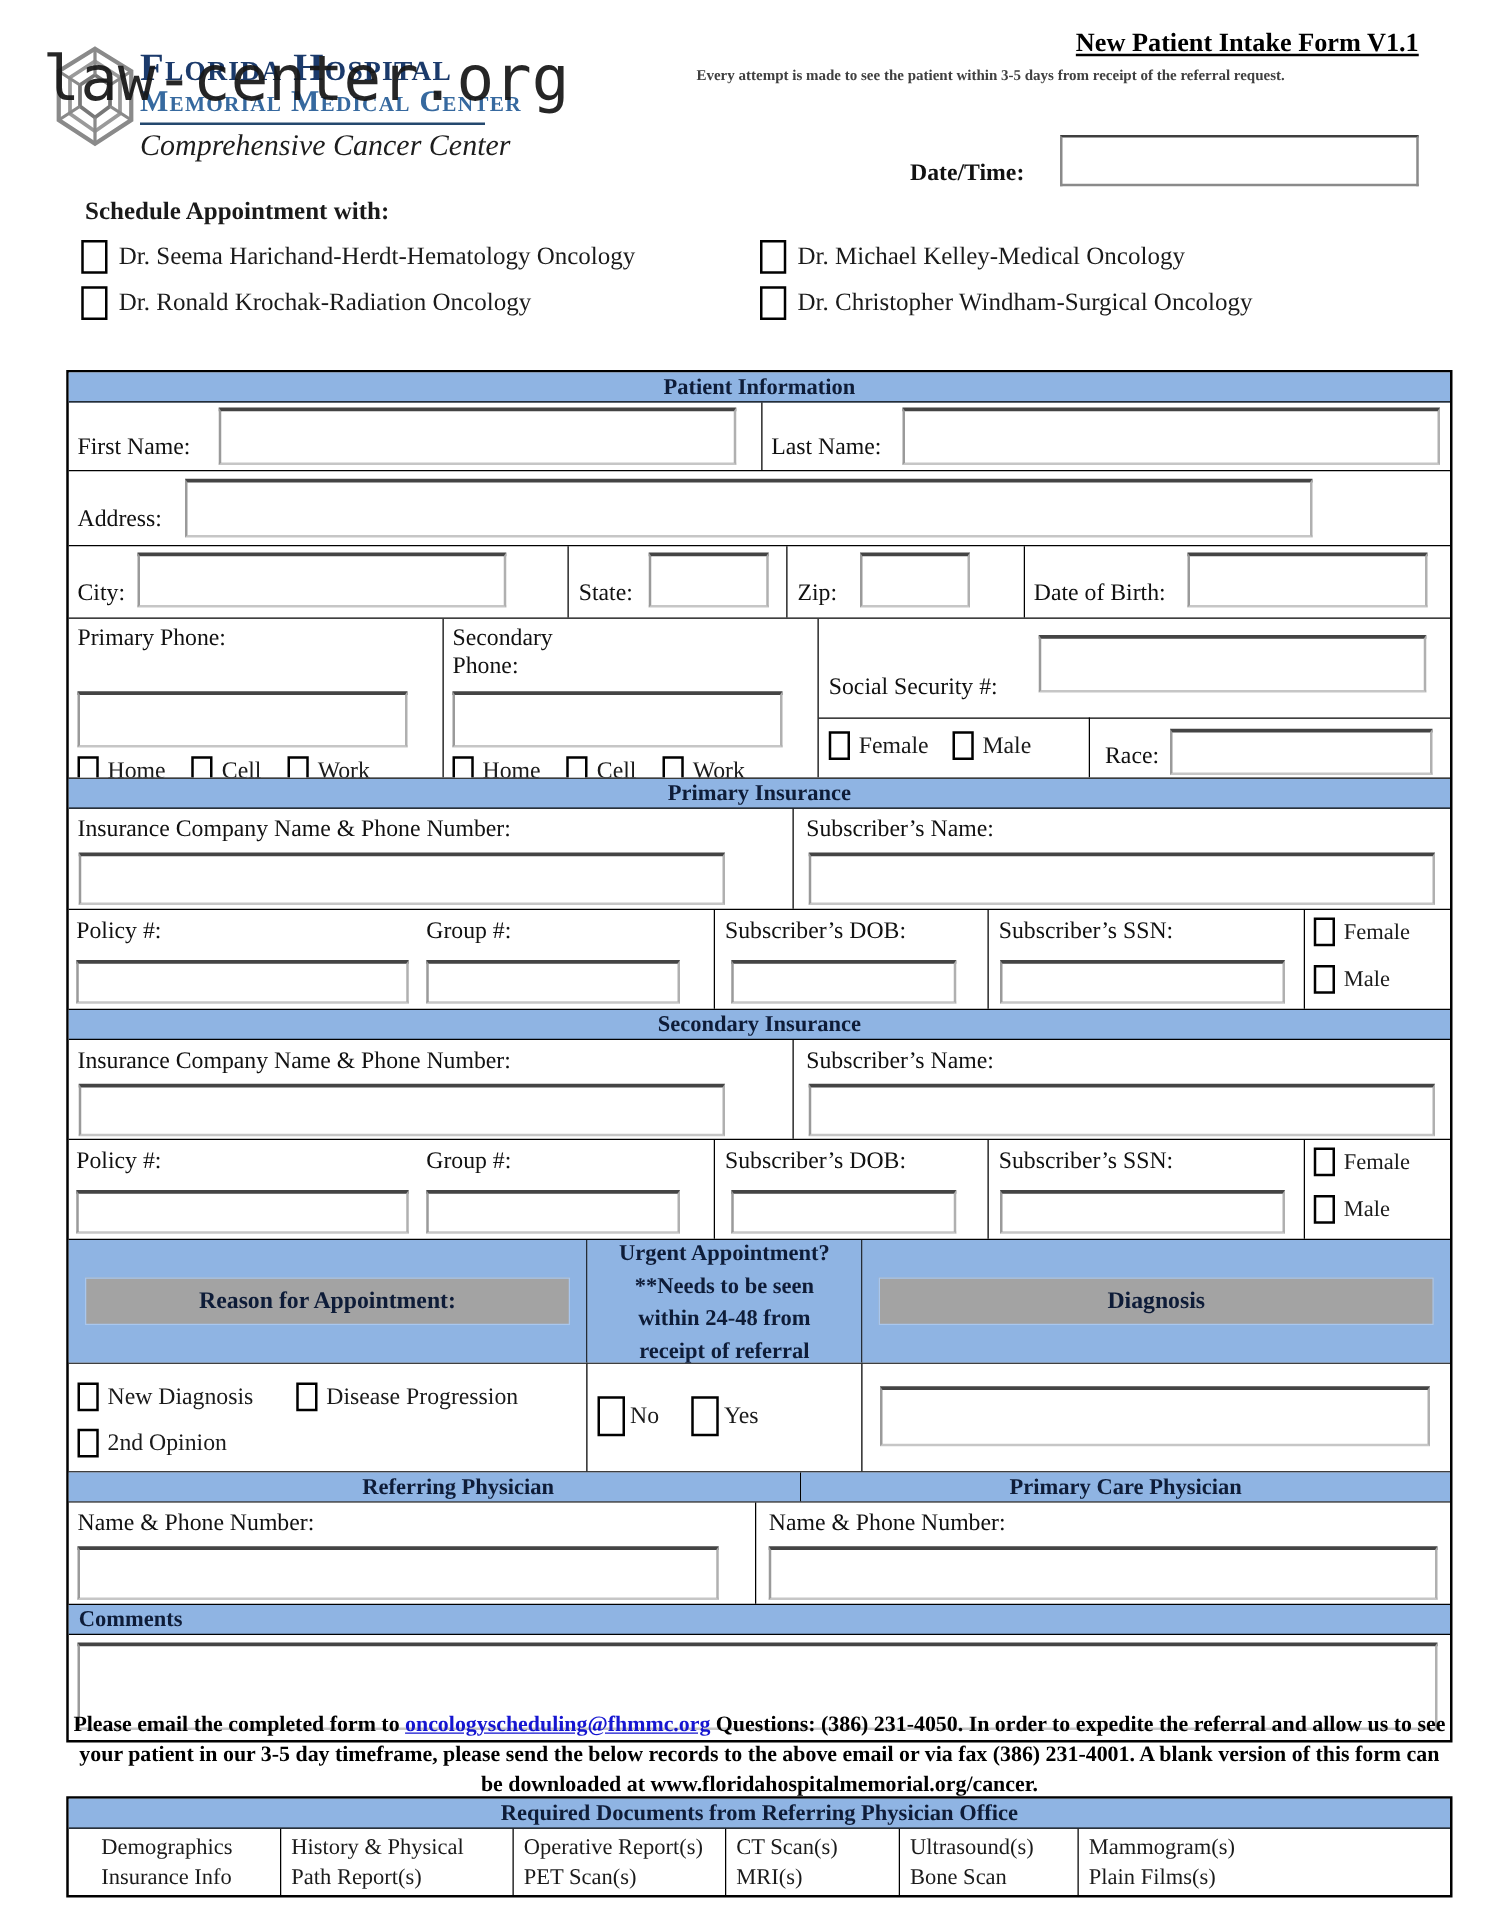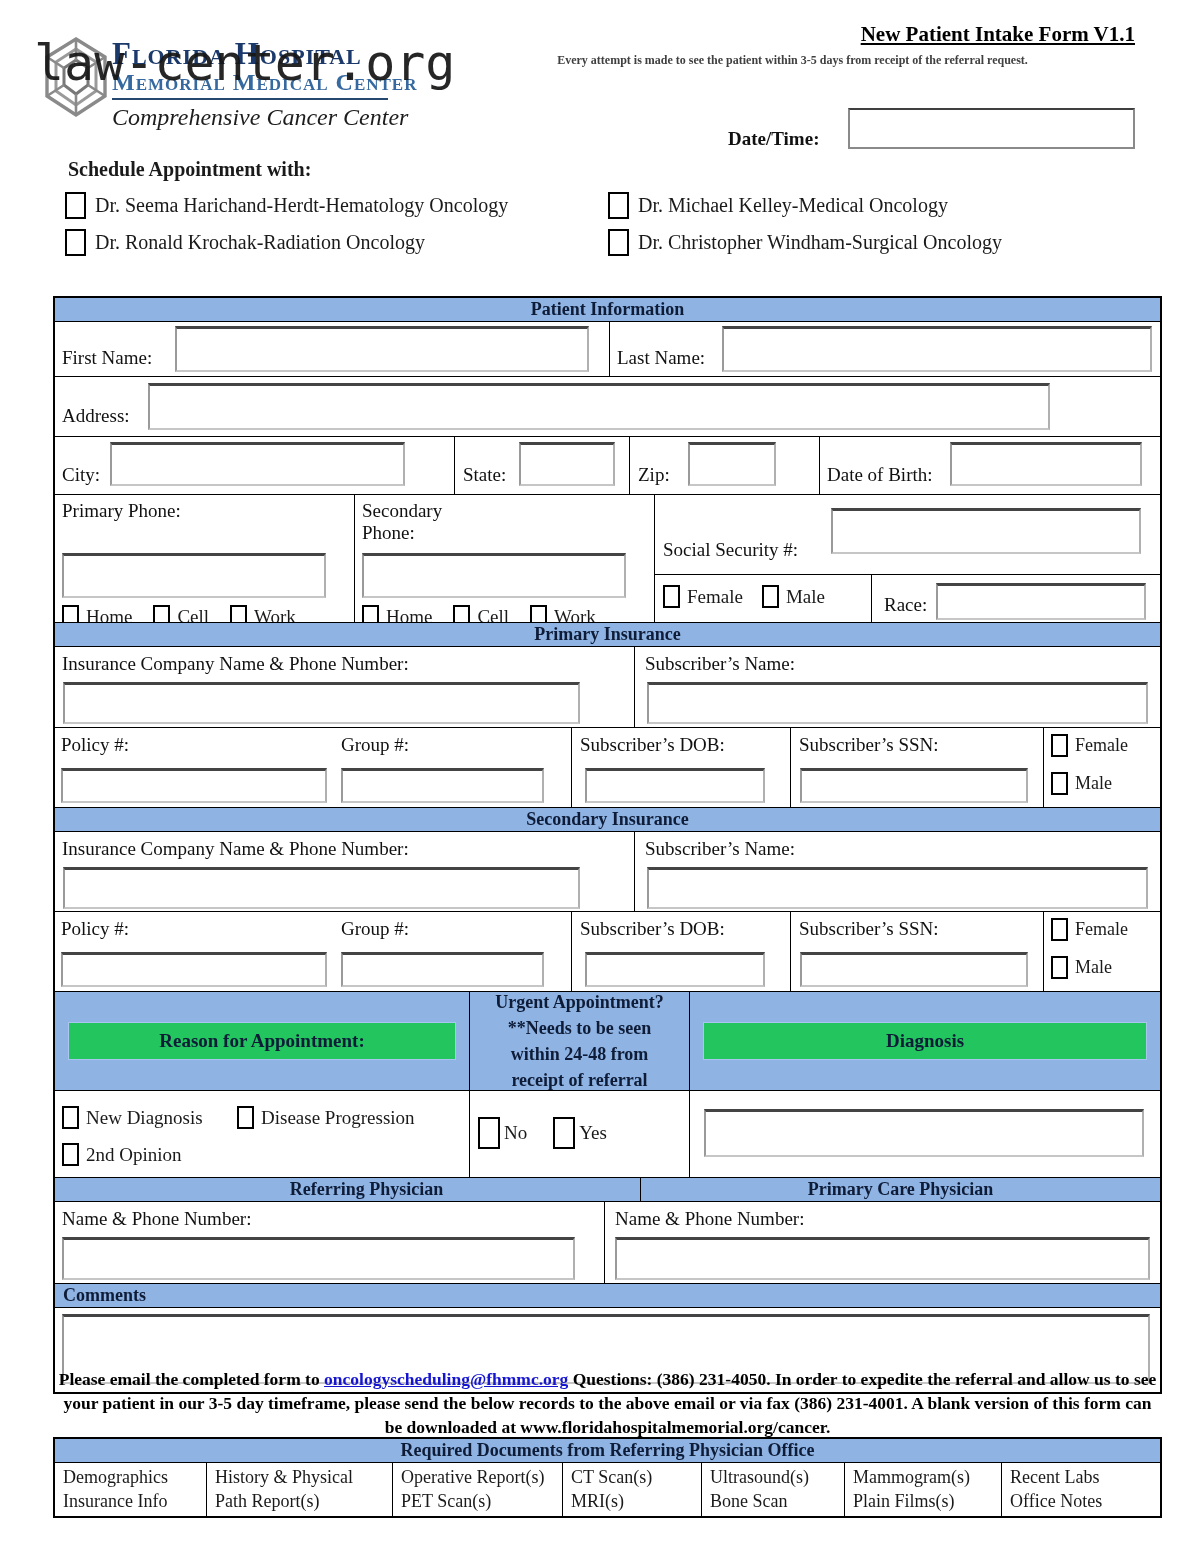--- a/index.html
+++ b/index.html
@@ -52,21 +52,21 @@
   .lbl { position:absolute; font-size:19px; color:#111; white-space:nowrap; }
   .fld {
     position:absolute; background:#fff;
     border:2px solid #9a9a9a; border-top:3px solid #444; border-bottom-color:#c6c6c6; border-right-color:#b0b0b0;
   }
   .inrow { position:absolute; display:flex; align-items:center; gap:7px; font-size:19px; white-space:nowrap; }
   .cb.sm { width:17px; height:23px; }
   
   .hdrcell { background:#8FB4E3; display:flex; align-items:center; justify-content:center;
              font-weight:bold; color:#0e1c38; }
-  .inset { background:#22c55e; border:1px solid #a9c7ee; width:calc(100% - 26px);
+  .inset { background:#a3a3a3; border:1px solid #a9c7ee; width:calc(100% - 26px);
            text-align:center; padding:7px 0; font-size:19px; }
   .urgent-txt { font-size:18px; text-align:center; width:192px; line-height:1.45; }
   
   .foot {
     position:absolute; left:53px; top:1367px; width:1109px;
     text-align:center; font-weight:bold; font-size:17.5px; line-height:1.38; color:#000;
   }
   .foot a { color:#1515d0; text-decoration:underline; font-weight:bold; }
   
   .docs { position:absolute; left:53px; top:1437px; width:1109px; border:2px solid #000; }
@@ -342,21 +342,21 @@
       </div>
     </div>
   </div>
 
   <div class="foot">
     <span>Please email the completed form to </span><a href="#">oncologyscheduling@fhmmc.org</a><span> Questions: (386) 231-4050. In order to expedite the referral and allow us to see your patient in our 3-5 day timeframe, please send the below records to the above email or via fax (386) 231-4001.  A blank version of this form can be downloaded at www.floridahospitalmemorial.org/cancer.</span>
   </div>
 
   <div class="docs">
     <div class="bar">Required Documents from Referring Physician Office</div>
-    <div class="row" style="height:53px;">
+    <div class="row" style="height:53px;padding-left:18px;">
       <div class="cell doccell" style="width:152px;">
         <div>Demographics</div>
         <div>Insurance Info</div>
       </div>
       <div class="cell doccell" style="width:186px;">
         <div>History &amp; Physical</div>
         <div>Path Report(s)</div>
       </div>
       <div class="cell doccell" style="width:170px;">
         <div>Operative Report(s)</div>
@@ -367,20 +367,16 @@
         <div>MRI(s)</div>
       </div>
       <div class="cell doccell" style="width:143px;">
         <div>Ultrasound(s)</div>
         <div>Bone Scan</div>
       </div>
       <div class="cell doccell" style="width:157px;">
         <div>Mammogram(s)</div>
         <div>Plain Films(s)</div>
       </div>
-      <div class="cell doccell" style="width:158px;">
-        <div>Recent Labs</div>
-        <div>Office Notes</div>
-      </div>
     </div>
   </div>
 
 </div>
 
 </body></html>

